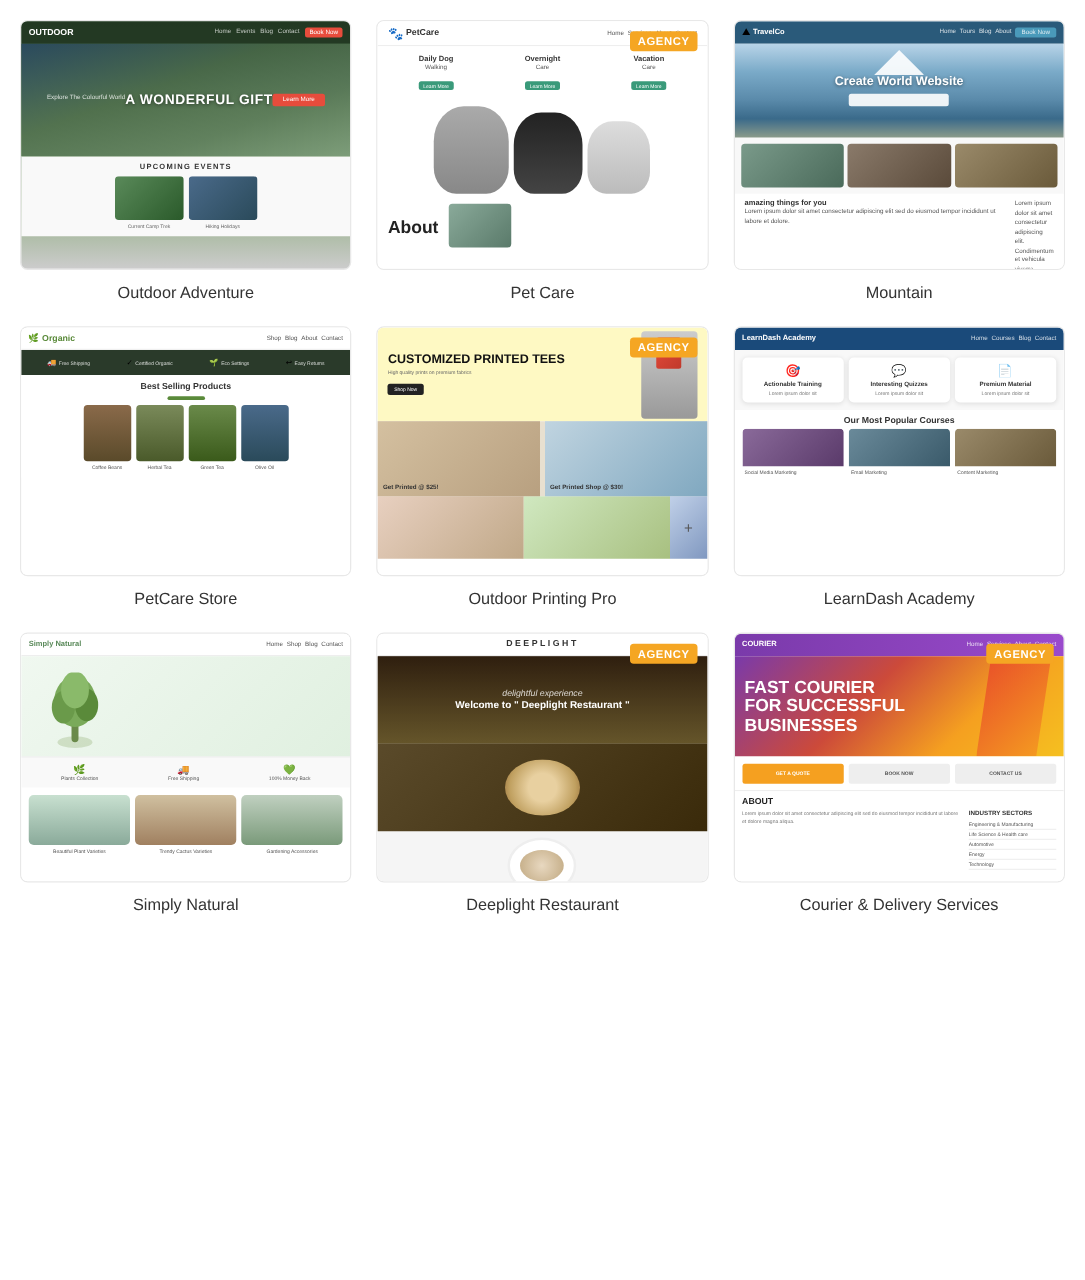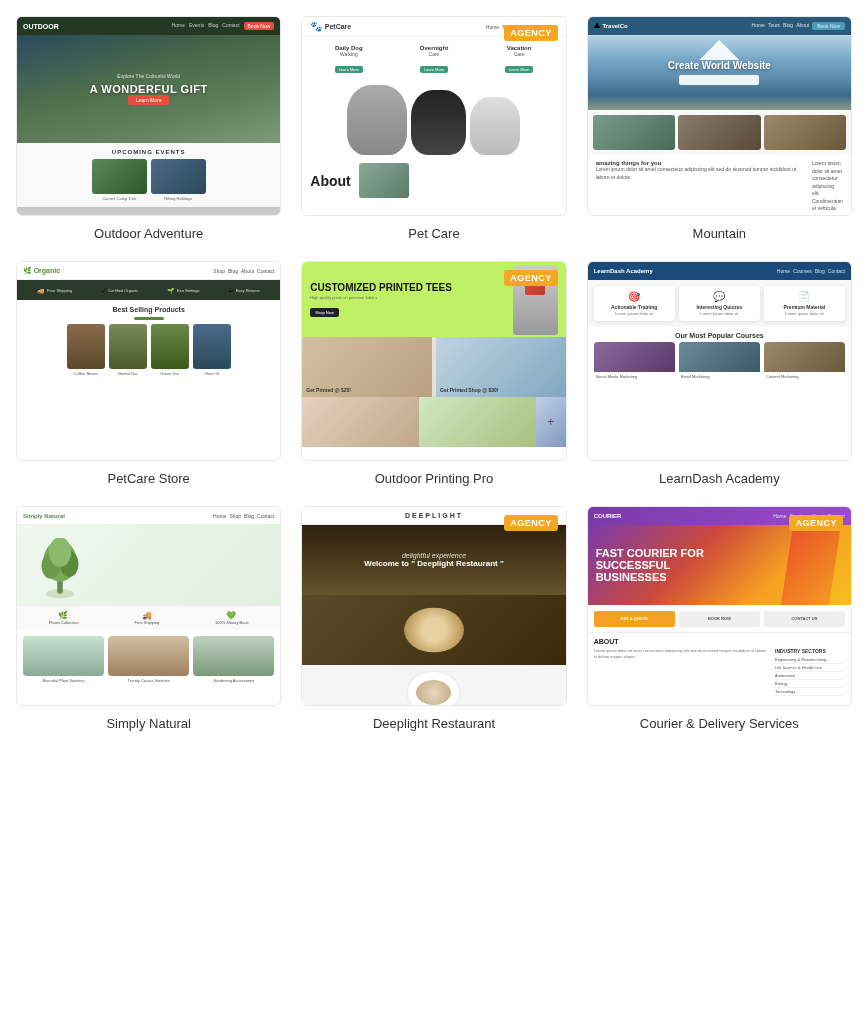--- a/index.html
+++ b/index.html
@@ -72,23 +72,22 @@
       display: flex;
       gap: 4px;
       margin-left: auto;
     }
     .outdoor-nav span {
       color: rgba(255,255,255,0.7);
       font-size: 5px;
     }
     .outdoor-hero {
       background: linear-gradient(180deg, #2d4a2d 0%, #4a6a4a 30%, #6a8a5a 60%, #8aaa7a 100%);
-      height: 108px;
-      display: flex;
-      flex-direction: column;
+      height: 90px;
+      display: flex;
       align-items: center;
       justify-content: center;
       position: relative;
     }
     .outdoor-hero-img {
       position: absolute;
       width: 100%;
       height: 100%;
       background: linear-gradient(160deg, #2a4a6a 0%, #4a6a4a 40%, #5a7a5a 70%, #7a9a7a 100%);
       opacity: 0.8;
@@ -515,21 +514,21 @@
       align-items: center;
     }
     .printing-nav span {
       font-size: 5px;
       color: #555;
     }
     .printing-cart {
       font-size: 8px;
     }
     .printing-hero {
-      background: #bef264;
+      background: #fef9c3;
       height: 75px;
       display: flex;
       align-items: center;
       padding: 0 8px;
       gap: 0;
     }
     .printing-hero-text {
       flex: 1;
     }
     .printing-hero-title {
@@ -986,21 +985,21 @@
     .courier-shape {
       position: absolute;
       right: 10px;
       top: 0;
       width: 60px;
       height: 100%;
       background: linear-gradient(135deg, #e84a2a, #f5a020);
       clip-path: polygon(20% 0%, 100% 0%, 80% 100%, 0% 100%);
     }
     .courier-hero-title {
-      font-size: 11px;
+      font-size: 14px;
       font-weight: 900;
       color: #fff;
       text-transform: uppercase;
       line-height: 1.1;
       z-index: 2;
       max-width: 130px;
     }
     .courier-actions {
       background: #fff;
       height: 28px;

